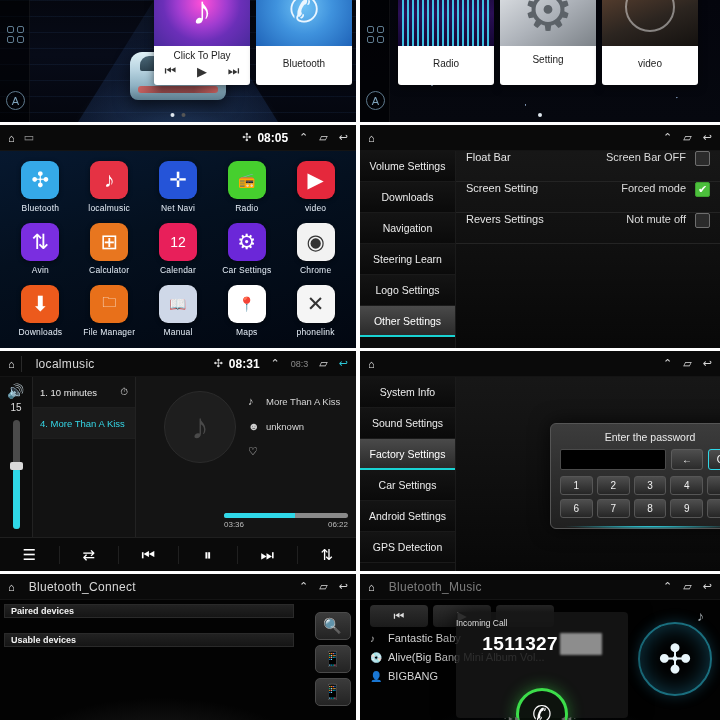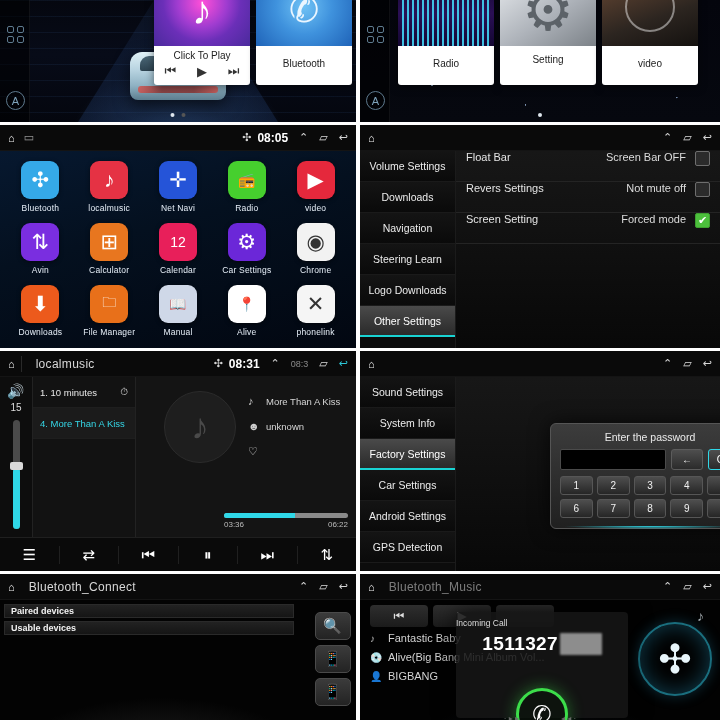--- a/index.html
+++ b/index.html
@@ -201,21 +201,21 @@
       border:1px solid #565656; border-radius:3px; color:#f0f0f0; font-size:10px;
       display:flex;align-items:center;justify-content:center;}
 
   
   .p7 { background:#040404; }
   .btbody{ height:calc(100% - 26px); position:relative;
      background:radial-gradient(ellipse 190px 70px at 45% 115%, #1d1d1d, #030303 72%);}
   .btlist{ position:absolute; left:4px; right:62px; top:4px;}
   .btrow{ height:14px; background:linear-gradient(180deg,#222,#151515);
      border:1px solid #2a2a2a; color:#f2f2f2; font-size:9px; font-weight:bold;
-     display:flex; align-items:center; padding-left:6px; margin-bottom:3px;}
+     display:flex; align-items:center; padding-left:6px; margin-bottom:15px;}
   .btbtns{ position:absolute; right:5px; top:12px; display:flex; flex-direction:column; gap:5px;}
   .btbtn{ width:36px;height:28px; background:linear-gradient(180deg,#3b3b3b,#232323);
      border:1px solid #4a4a4a; border-radius:5px; color:#e8e8e8; font-size:15px;
      display:flex; align-items:center; justify-content:center;}
 
   
   .p8 { background:#030303; }
   .bmbody{ height:calc(100% - 26px); position:relative; overflow:hidden;
      background:radial-gradient(ellipse 200px 100px at 50% 130%, #101820, #020202 70%);}
   .bmtop{ position:absolute; left:10px; top:5px; display:flex; gap:5px;}
@@ -377,21 +377,21 @@
         <div class="app">
           <div class="app-ic" style="background:#e8701a;font-size:14px">🗀</div>
           <div class="app-lb">File Manager</div>
         </div>
         <div class="app">
           <div class="app-ic" style="background:#cfd8e8;color:#333;font-size:14px">📖</div>
           <div class="app-lb">Manual</div>
         </div>
         <div class="app">
           <div class="app-ic" style="background:#ffffff;color:#333;font-size:14px">📍</div>
-          <div class="app-lb">Alive</div>
+          <div class="app-lb">Maps</div>
         </div>
         <div class="app">
           <div class="app-ic" style="background:#f5f5f5;color:#333;font-size:21px">✕</div>
           <div class="app-lb">phonelink</div>
         </div>
       </div>
   </div>
 
   <div class="panel p4">
     <div class="statusbar">
@@ -400,38 +400,38 @@
       <span class="sb-ic">⌃</span>
       <span class="sb-ic">▱</span>
       <span class="sb-ic">↩</span>
     </div>
     <div class="setwrap">
       <div class="setnav" id="set-nav">
           <div class="it">Volume Settings</div>
           <div class="it">Downloads</div>
           <div class="it">Navigation</div>
           <div class="it">Steering Learn</div>
-          <div class="it">Logo Downloads</div>
+          <div class="it">Logo Settings</div>
           <div class="it active">Other Settings</div>
         </div>
       <div class="setmain" id="set-rows">
           <div class="row">
             <span class="rl">Float Bar</span>
             <span class="rv">Screen Bar OFF</span>
             <span class="chk"></span>
           </div>
           <div class="row">
+            <span class="rl">Screen Setting</span>
+            <span class="rv">Forced mode</span>
+            <span class="chk on">✔</span>
+          </div>
+          <div class="row">
             <span class="rl">Revers Settings</span>
             <span class="rv">Not mute off</span>
             <span class="chk"></span>
-          </div>
-          <div class="row">
-            <span class="rl">Screen Setting</span>
-            <span class="rv">Forced mode</span>
-            <span class="chk on">✔</span>
           </div>
         </div>
     </div>
   </div>
 
   <div class="panel p5">
     <div class="statusbar">
       <span>⌂</span>
       <span class="divline"></span>
       <span class="sb-title">localmusic</span>
@@ -500,22 +500,22 @@
   <div class="panel p6">
     <div class="statusbar">
       <span>⌂</span>
       <span class="sb-spacer"></span>
       <span class="sb-ic">⌃</span>
       <span class="sb-ic">▱</span>
       <span class="sb-ic">↩</span>
     </div>
     <div class="setwrap">
       <div class="setnav" id="fac-nav">
+          <div class="it">System Info</div>
           <div class="it">Sound Settings</div>
-          <div class="it">System Info</div>
           <div class="it active">Factory Settings</div>
           <div class="it">Car Settings</div>
           <div class="it">Android Settings</div>
           <div class="it">GPS Detection</div>
         </div>
       <div class="setmain">
         <div class="pwd">
           <div class="pwd-t">Enter the password</div>
           <div class="pwd-in">
             <div class="pwd-field"></div>

